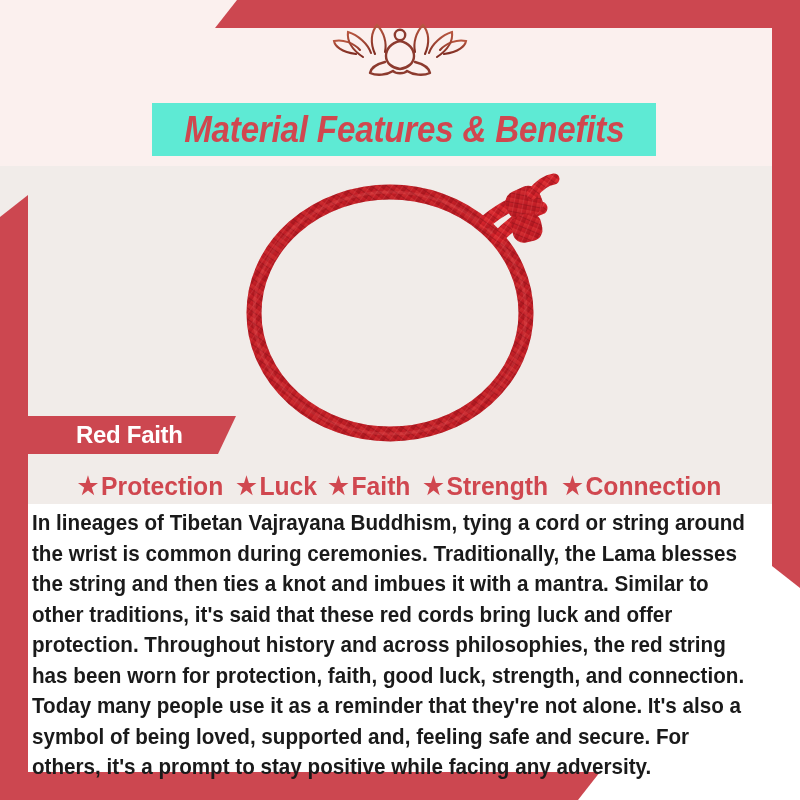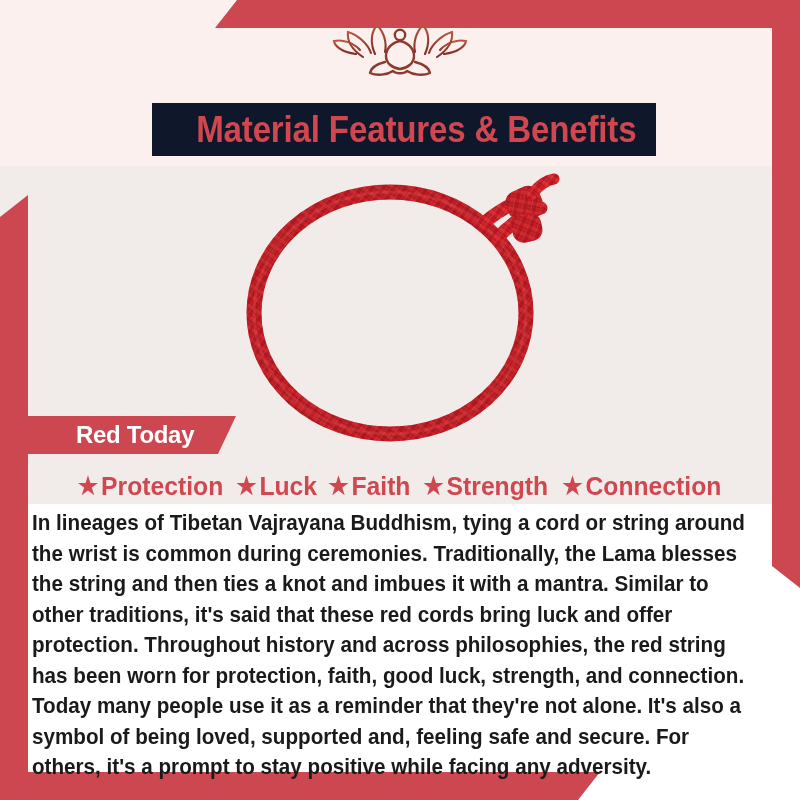--- a/index.html
+++ b/index.html
@@ -70,24 +70,25 @@
     letter-spacing: 2.6px;
     color: #2e2320;
     font-weight: 400;
   }
 
   
   .title-banner {
     position: absolute;
     top: 103px; left: 152px;
     width: 504px; height: 53px;
-    background: #0f172a;
-    display: flex;
-    align-items: center;
-    justify-content: flex-end;
+    background: #5eead4;
+    display: flex;
+    align-items: center;
+    justify-content: center;
+    font-style: italic;
   }
   .title-text {
     color: #d0474f;
     font-size: 36px;
     font-weight: bold;
     letter-spacing: -0.2px;
     transform: scaleX(0.92);
     white-space: nowrap;
   }
 
@@ -241,21 +242,21 @@
         <rect x="321" y="28" width="36" height="30" rx="12" fill="#86121A" opacity="0.15" transform="rotate(-24 339 43)"></rect>
         <rect x="327" y="54" width="30" height="28" rx="11" fill="url(#braid)" transform="rotate(-12 342 68)"></rect>
         <rect x="327" y="54" width="30" height="28" rx="11" fill="#86121A" opacity="0.12" transform="rotate(-12 342 68)"></rect>
       </g>
 
       <path d="M347 34 C355 24, 362 20, 369 19" fill="none" stroke="url(#braid)" stroke-width="11" stroke-linecap="round"></path>
     </svg>
   </div>
 
   <div class="label-banner">
-    <span class="label-text">Red Today</span>
+    <span class="label-text">Red Faith</span>
   </div>
 
   <div class="benefits-row">
     <span class="benefit">
       <span class="star">★</span>
       <span>Protection</span>
     </span>
     <span class="benefit">
       <span class="star">★</span>
       <span>Luck</span>

